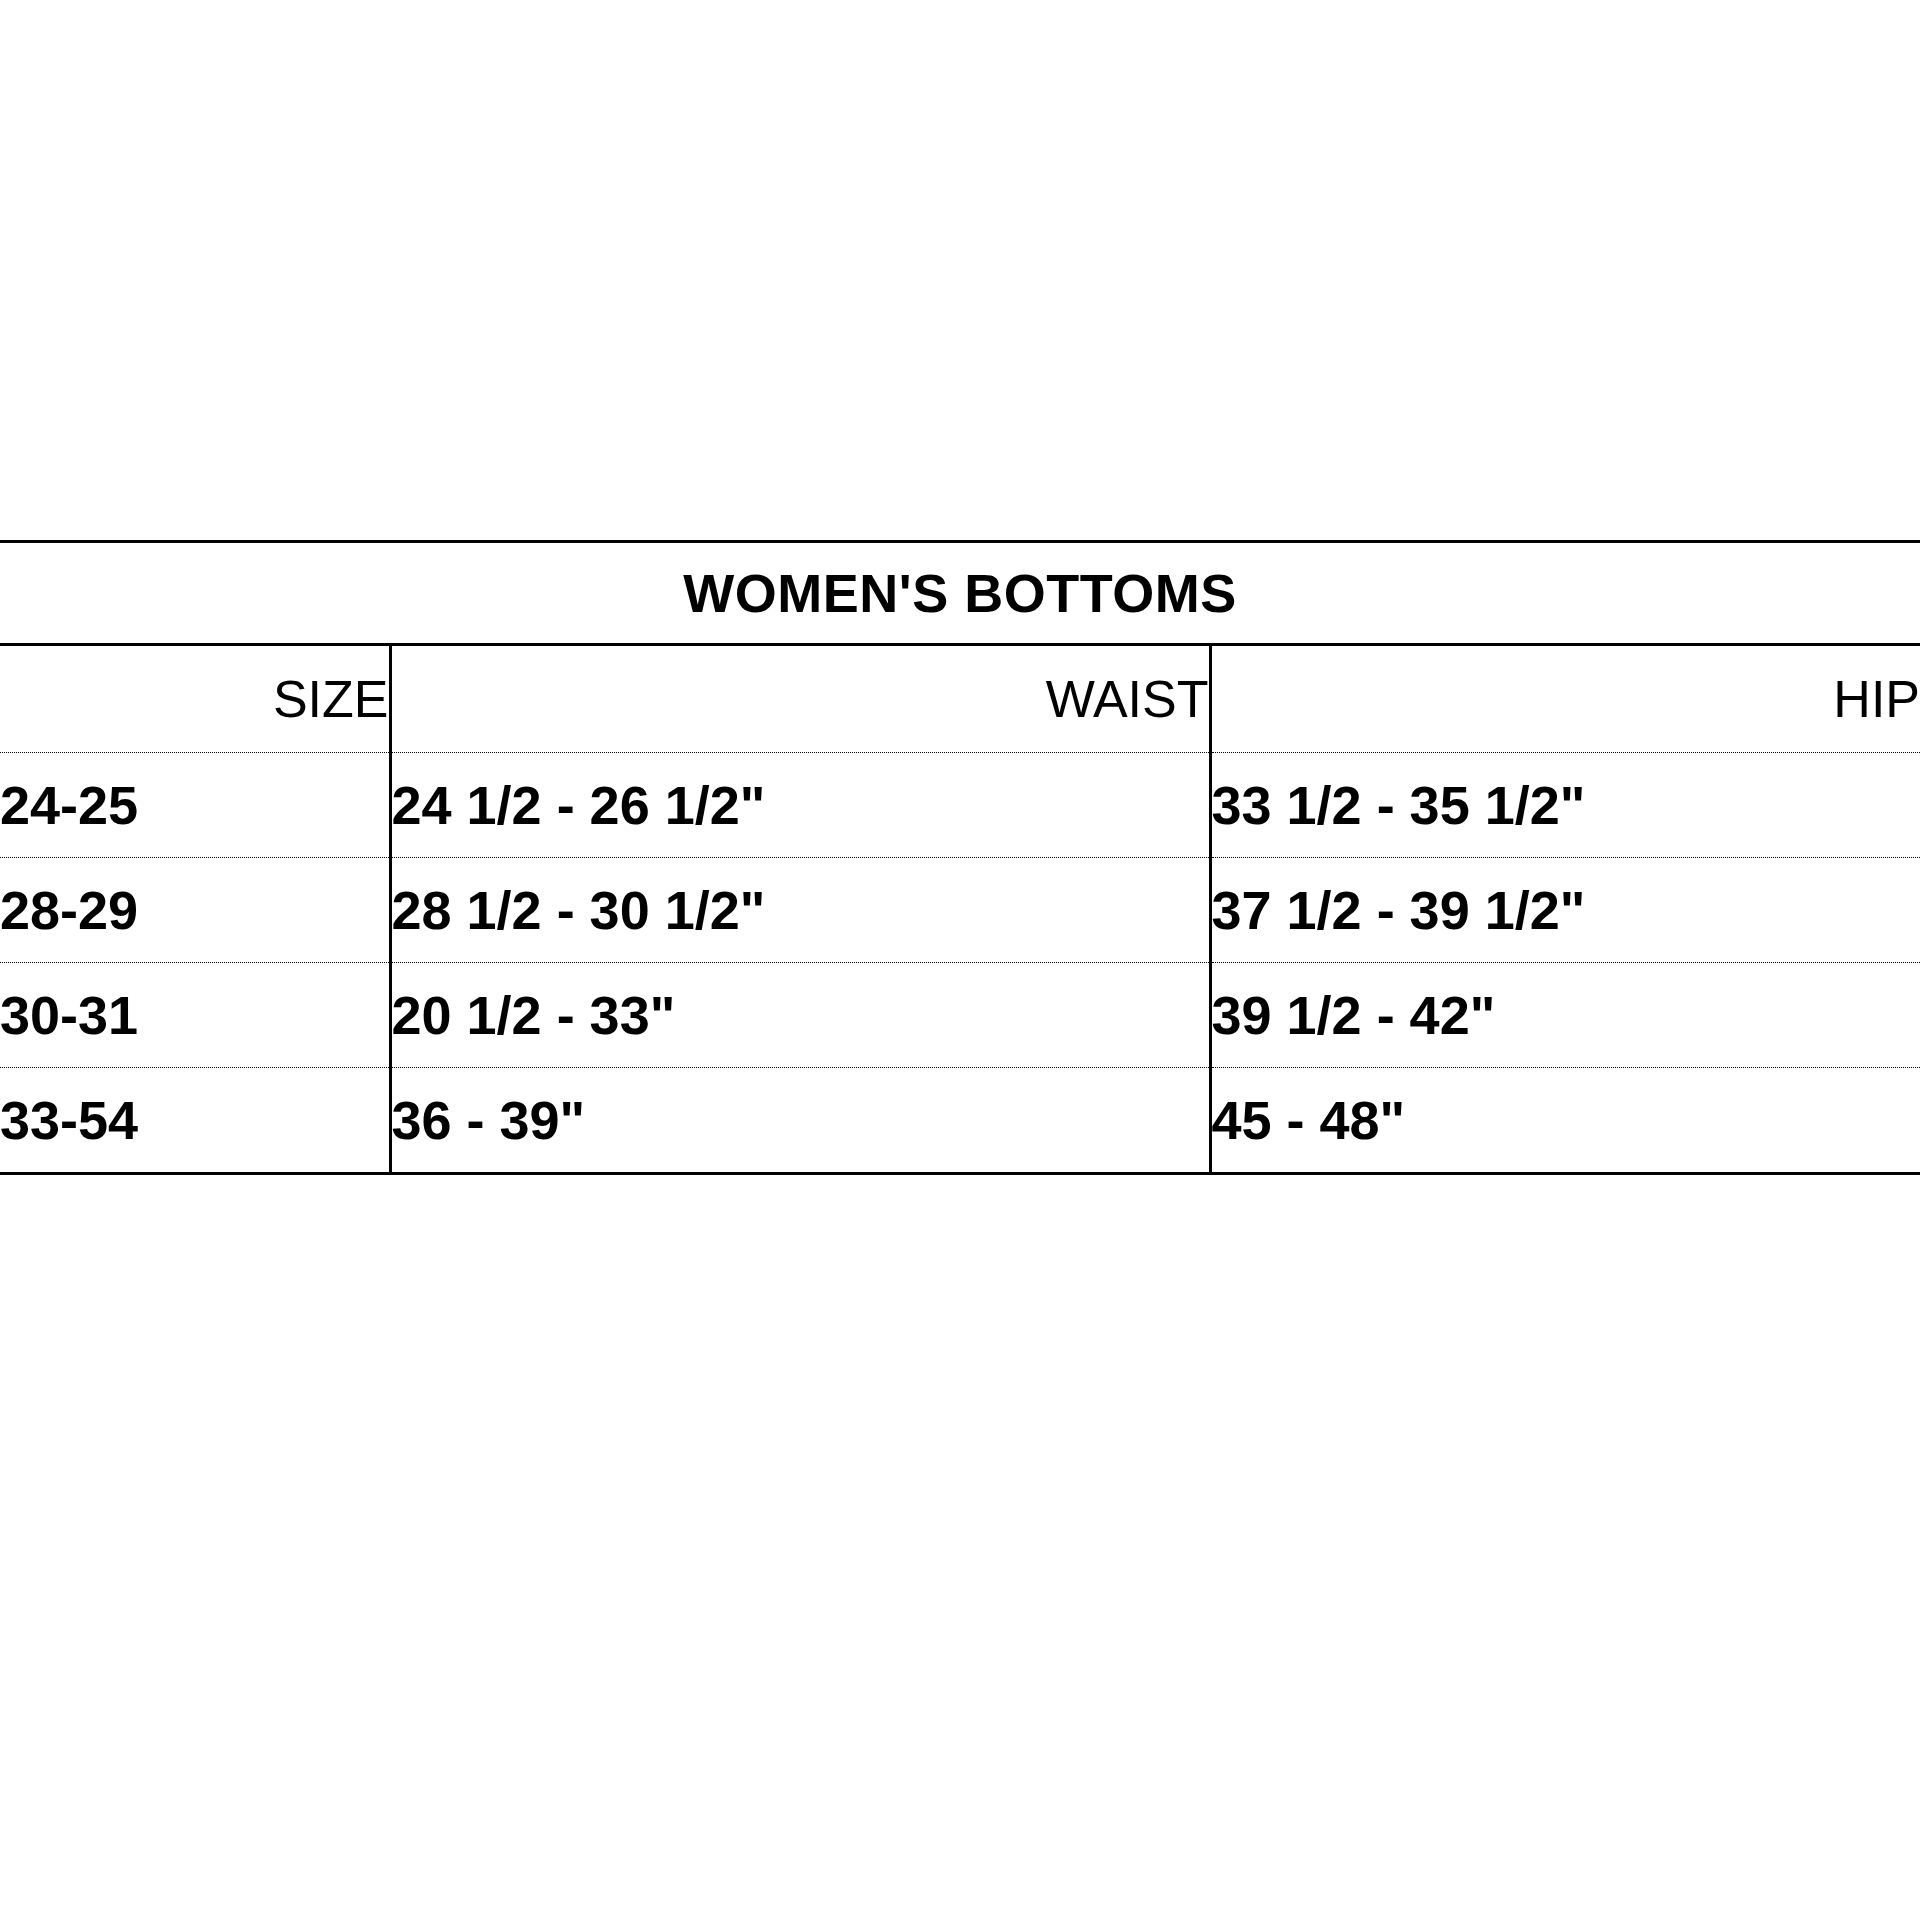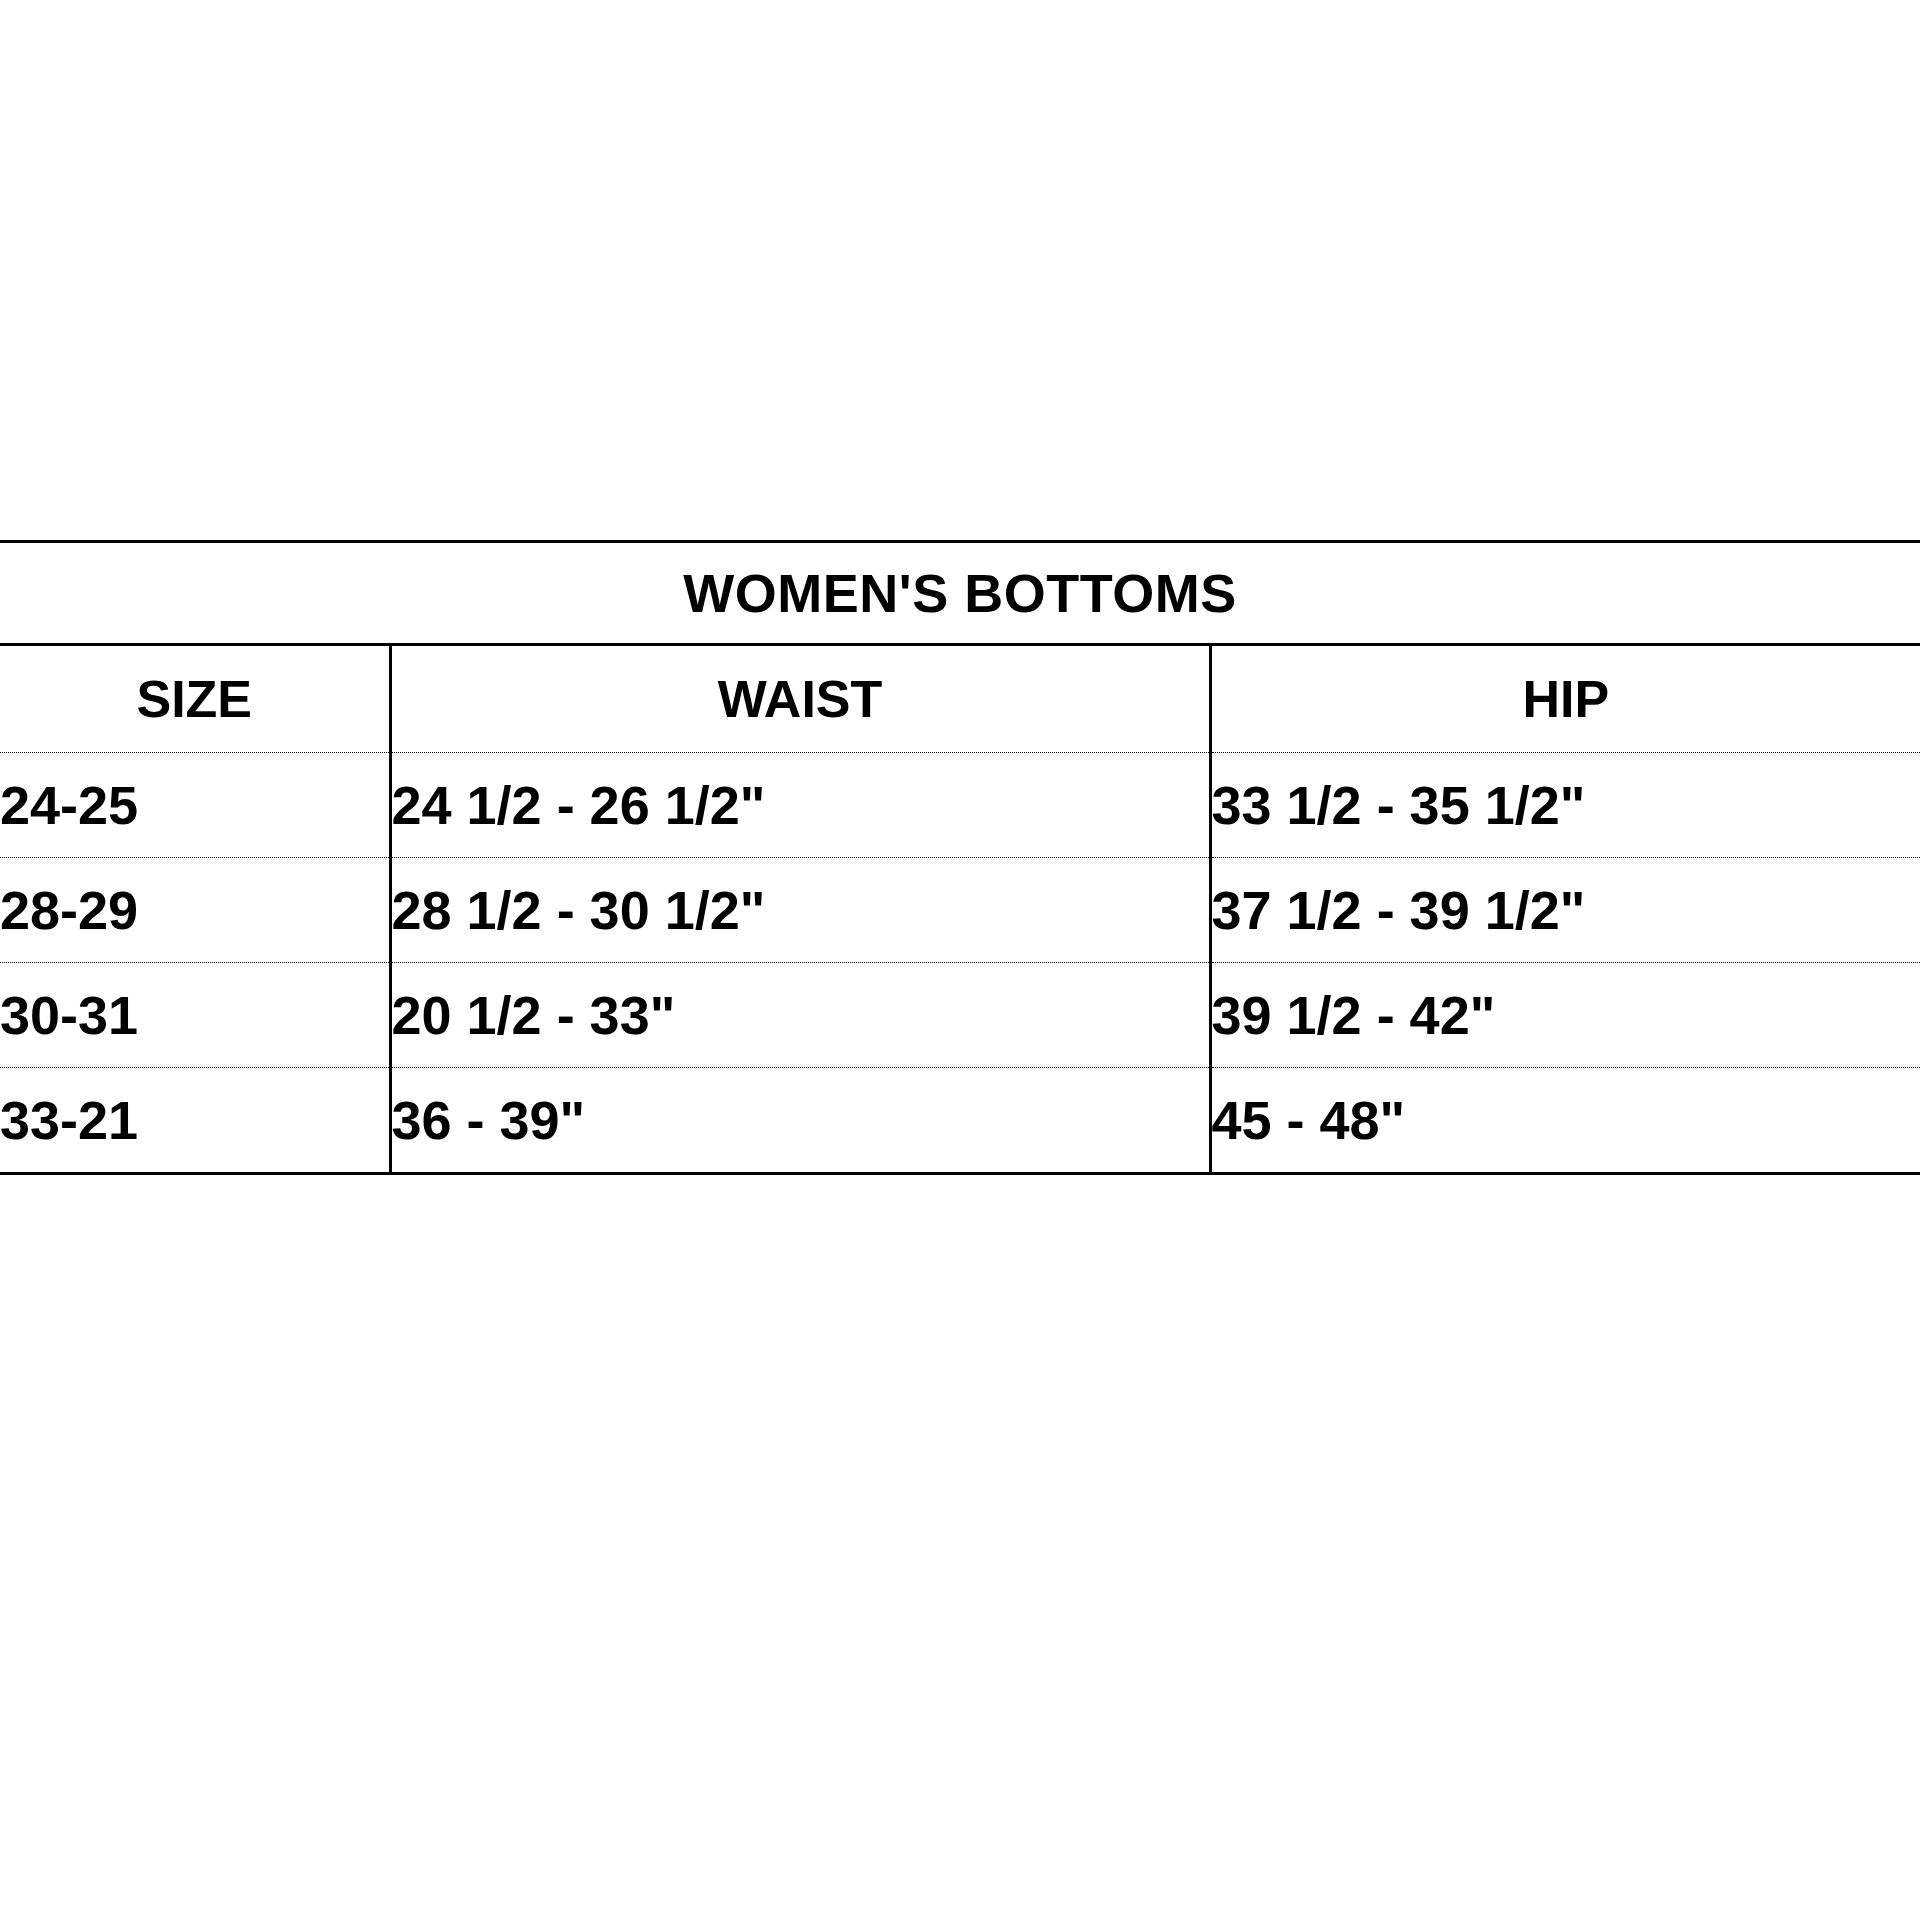--- a/index.html
+++ b/index.html
@@ -44,24 +44,24 @@
     text-align: center;
     vertical-align: middle;
     font-size: 54px;
     font-weight: bold;
     letter-spacing: 0.5px;
   }
 
   
   .header-row td {
     height: 106px;
-    text-align: center;
+    text-align: right;
     vertical-align: middle;
     font-size: 52px;
-    font-weight: bold;
+    font-weight: normal;
     border-bottom: 1px dotted #000;
   }
 
   
   .data-row td {
     height: 104px;
     text-align: left;
     vertical-align: middle;
     font-size: 54px;
     font-weight: bold;
@@ -113,19 +113,19 @@
         <td class="col-size">28-29</td>
         <td class="col-waist">28 1/2 - 30 1/2"</td>
         <td class="col-hip">37 1/2 - 39 1/2"</td>
       </tr>
       <tr class="data-row">
         <td class="col-size">30-31</td>
         <td class="col-waist">20 1/2 - 33"</td>
         <td class="col-hip">39 1/2 - 42"</td>
       </tr>
       <tr class="data-row last">
-        <td class="col-size">33-21</td>
+        <td class="col-size">33-54</td>
         <td class="col-waist">36 - 39"</td>
         <td class="col-hip">45 - 48"</td>
       </tr>
     </tbody>
   </table>
 </div>
 
 </body></html>

